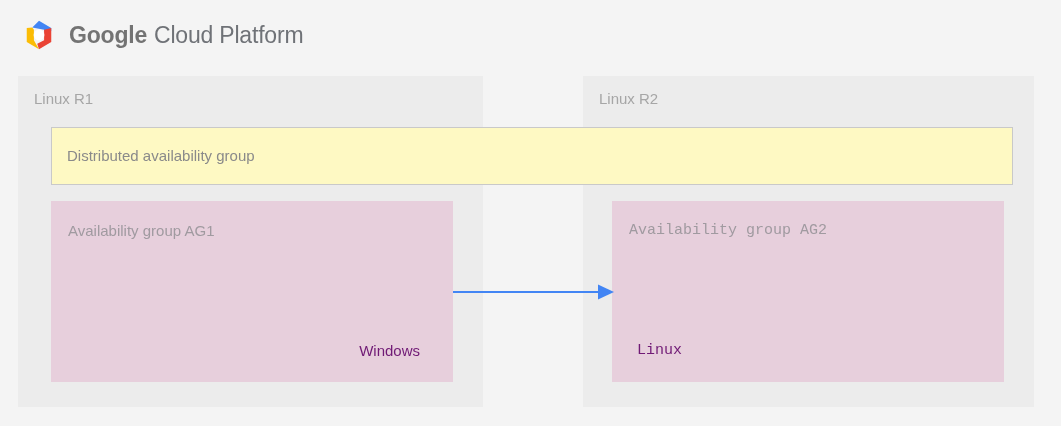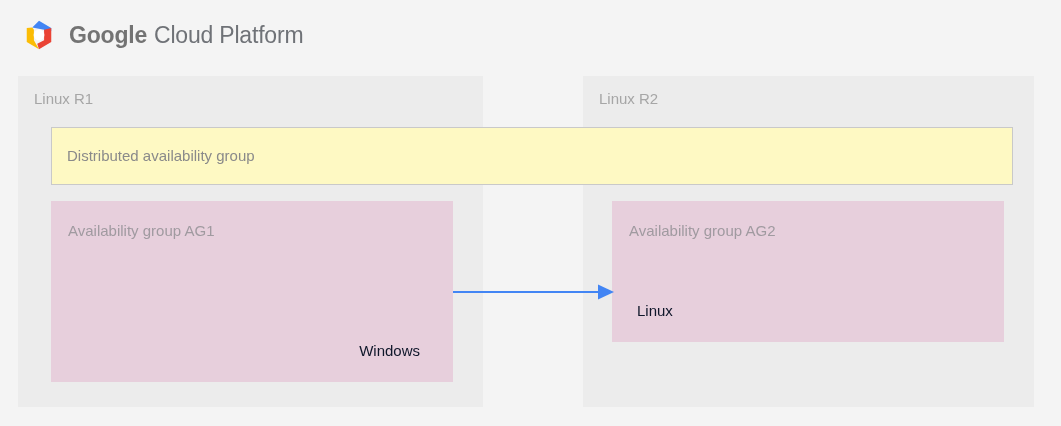--- a/index.html
+++ b/index.html
@@ -111,34 +111,35 @@
   .ag1 {
     left: 51px;
     top: 201px;
     width: 402px;
     height: 181px;
   }
   .ag2 {
     left: 612px;
     top: 201px;
     width: 392px;
-    height: 141px;
+    height: 181px;
+    font-family: Liberation Mono, monospace;
   }
   .ag-title {
     position: absolute;
     left: 17px;
     top: 21px;
     font-size: 15px;
     color: #a09aa0;
     white-space: nowrap;
   }
   .ag-os {
     position: absolute;
     font-size: 15px;
-    color: #0f172a;
+    color: #701a75;
     white-space: nowrap;
     bottom: 23px;
   }
   .ag1 .ag-os {
     right: 33px;
   }
   .ag2 .ag-os {
     left: 25px;
   }
 

